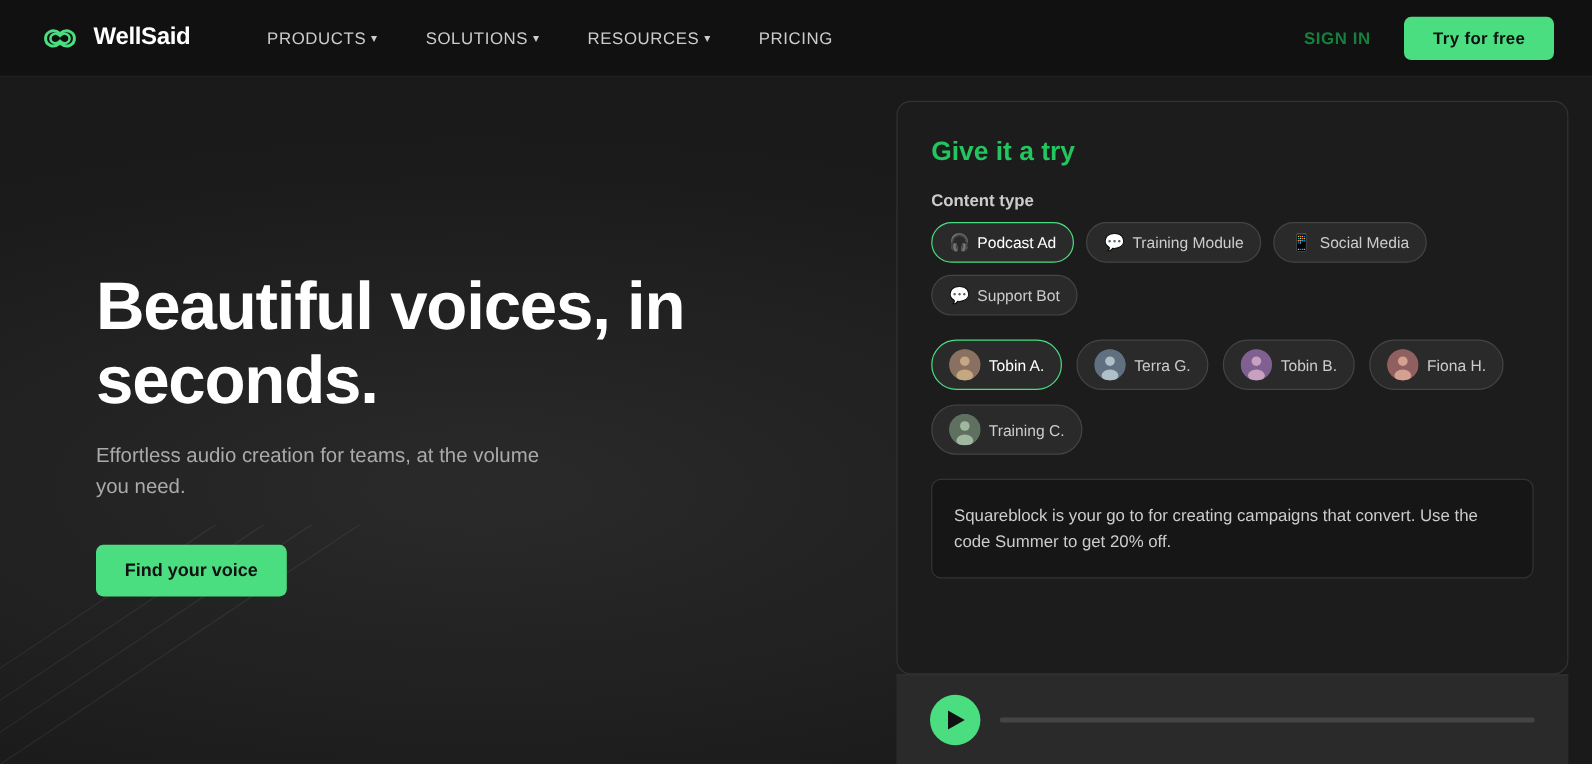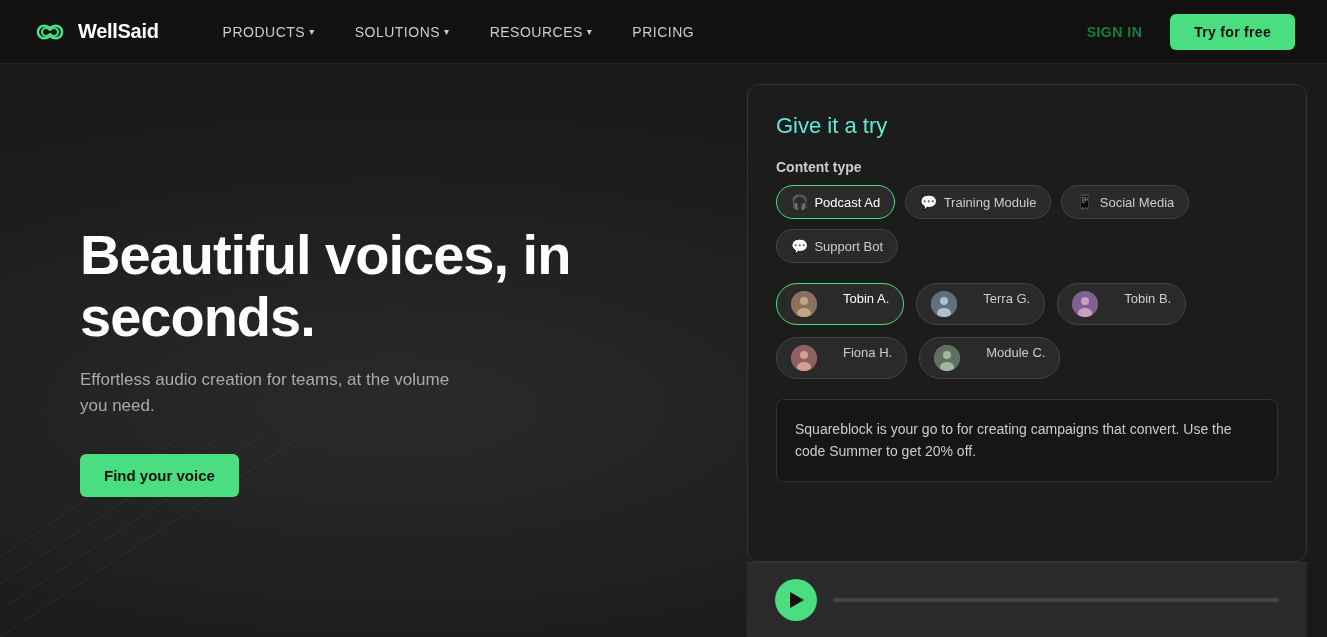--- a/index.html
+++ b/index.html
@@ -156,22 +156,22 @@
       border-radius: 12px;
       padding: 28px;
       flex: 1;
       display: flex;
       flex-direction: column;
       gap: 20px;
       border: 1px solid #333;
     }
     .demo-title {
       font-size: 22px;
-      font-weight: 400;
-      color: #5eead4;
+      font-weight: 700;
+      color: #22c55e;
     }
     .section-label {
       font-size: 14px;
       font-weight: 600;
       color: #ccc;
       margin-bottom: 10px;
     }
     .content-types {
       display: flex;
       gap: 10px;
@@ -196,21 +196,22 @@
     }
     .chip-icon { font-size: 14px; }
 
     .voices-row {
       display: flex;
       gap: 12px;
       flex-wrap: wrap;
     }
     .voice-chip {
       display: flex;
-      gap: 26px;
+      align-items: center;
+      gap: 7px;
       padding: 7px 14px;
       border-radius: 50px;
       border: 1.5px solid #444;
       background: #2a2a2a;
       font-size: 13px;
       font-weight: 500;
       color: #ccc;
       cursor: pointer;
     }
     .voice-chip.active {
@@ -423,21 +424,21 @@
             <span>Fiona H.</span>
           </div>
           <div class="voice-chip">
             <div class="voice-avatar v5">
               <svg viewBox="0 0 26 26" xmlns="http://www.w3.org/2000/svg" width="26" height="26">
                 <circle cx="13" cy="13" r="13" fill="#607060"></circle>
                 <circle cx="13" cy="10" r="4" fill="#a0b8a0"></circle>
                 <ellipse cx="13" cy="22" rx="7" ry="5" fill="#a0b8a0"></ellipse>
               </svg>
             </div>
-            <span>Module C.</span>
+            <span>Training C.</span>
           </div>
         </div>
       </div>
 
       <div class="demo-text-area">Squareblock is your go to for creating campaigns that convert. Use the code Summer to get 20% off.</div>
     </div>
 
     <div class="player-bar">
       <button class="play-btn">
         <div class="play-icon"></div>

